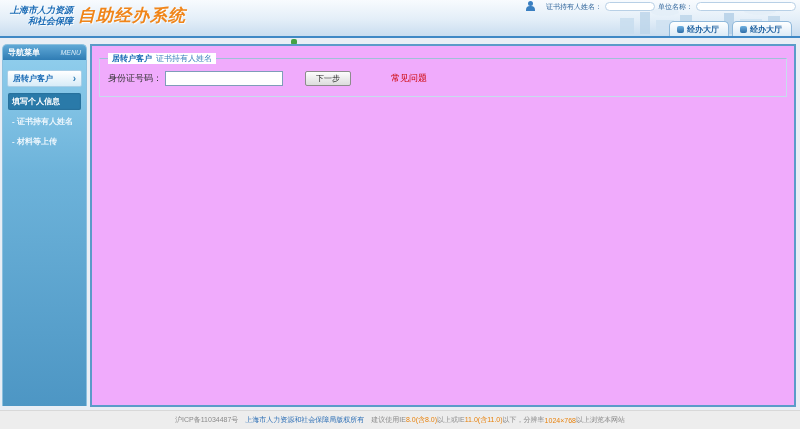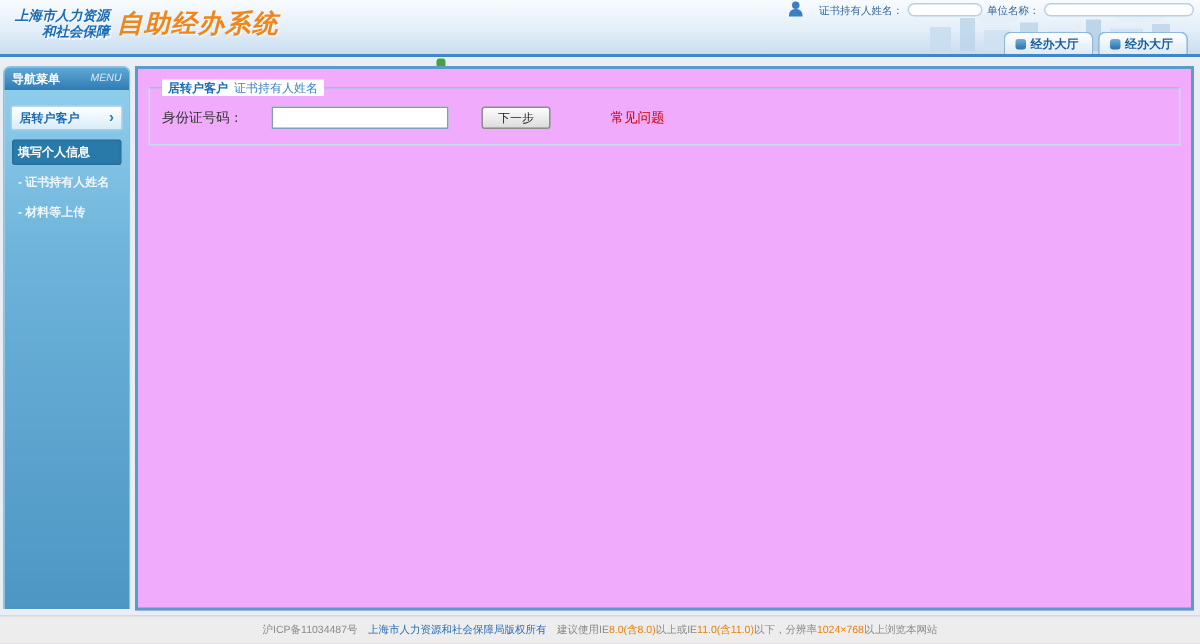--- a/index.html
+++ b/index.html
@@ -64,21 +64,21 @@
   
   .content { position:absolute; left:90px; top:44px; width:706px; height:363px;
              background:#f0abfc; border:2px solid #5b9bc9; }
   .fieldset { position:relative; margin:12px 7px 0 7px; border:1px solid #c7dcec;
               border-top:1px solid #9fc0d8; padding:12px 8px 10px 8px; }
   .legend { position:absolute; left:8px; top:-6px; background:#ffffff; padding:0 4px;
             font-size:8px; display:flex; gap:4px; }
   .legend-hl { color:#1a6bb5; font-weight:bold; }
   .legend-rest { color:#3c82bd; }
   .form-row { display:flex; align-items:center; font-size:9px; color:#333333; }
-  .form-label { margin-right:19px; }
+  .form-label { margin-right:3px; }
   .id-input { width:118px; height:15px; border:1px solid #7f9db9; font-size:9px; padding:0 3px;
               outline:none; }
   .next-btn { margin-left:22px; height:15px; padding:0 10px; font-size:8px; color:#222;
               background:linear-gradient(180deg,#fdfdfd,#dcdcdc); border:1px solid #8c8c8c;
               border-radius:2px; cursor:pointer; }
   .faq-link { margin-left:40px; color:#cc0000; font-size:9px; font-weight:normal; cursor:pointer;
               text-decoration:none; }
 
   
   .footer { position:absolute; left:0; bottom:0; width:800px; height:19px; background:#ededed;

